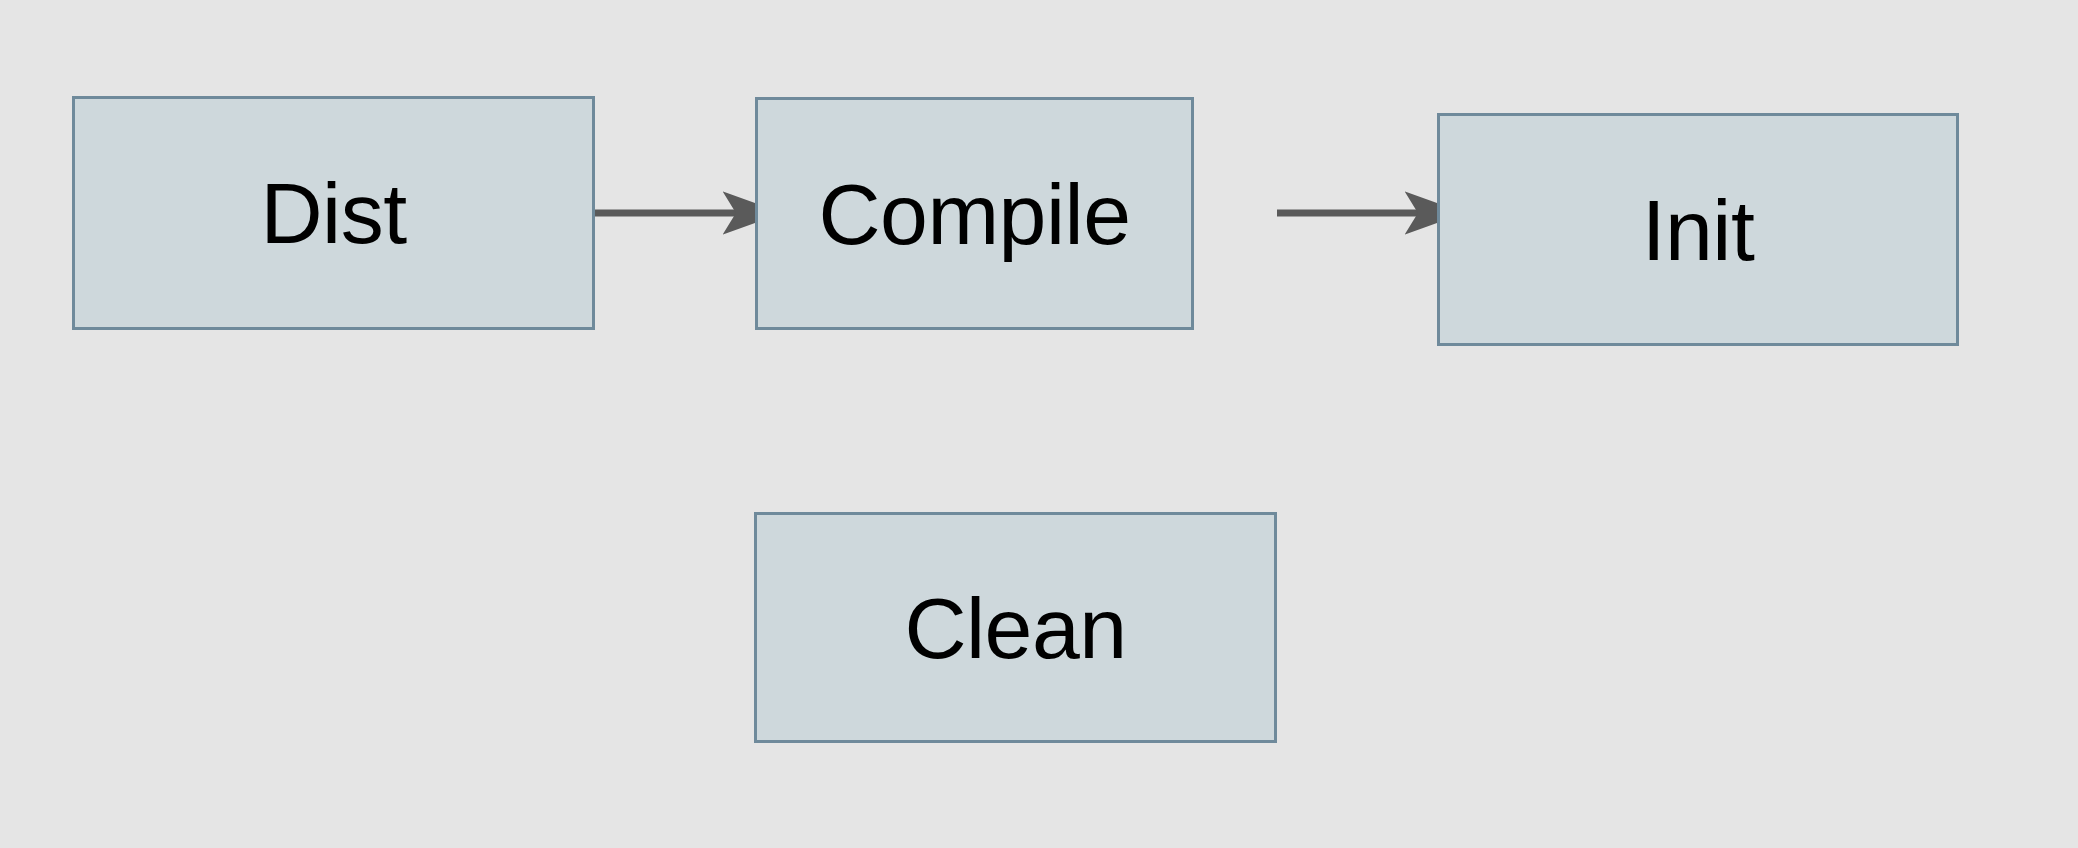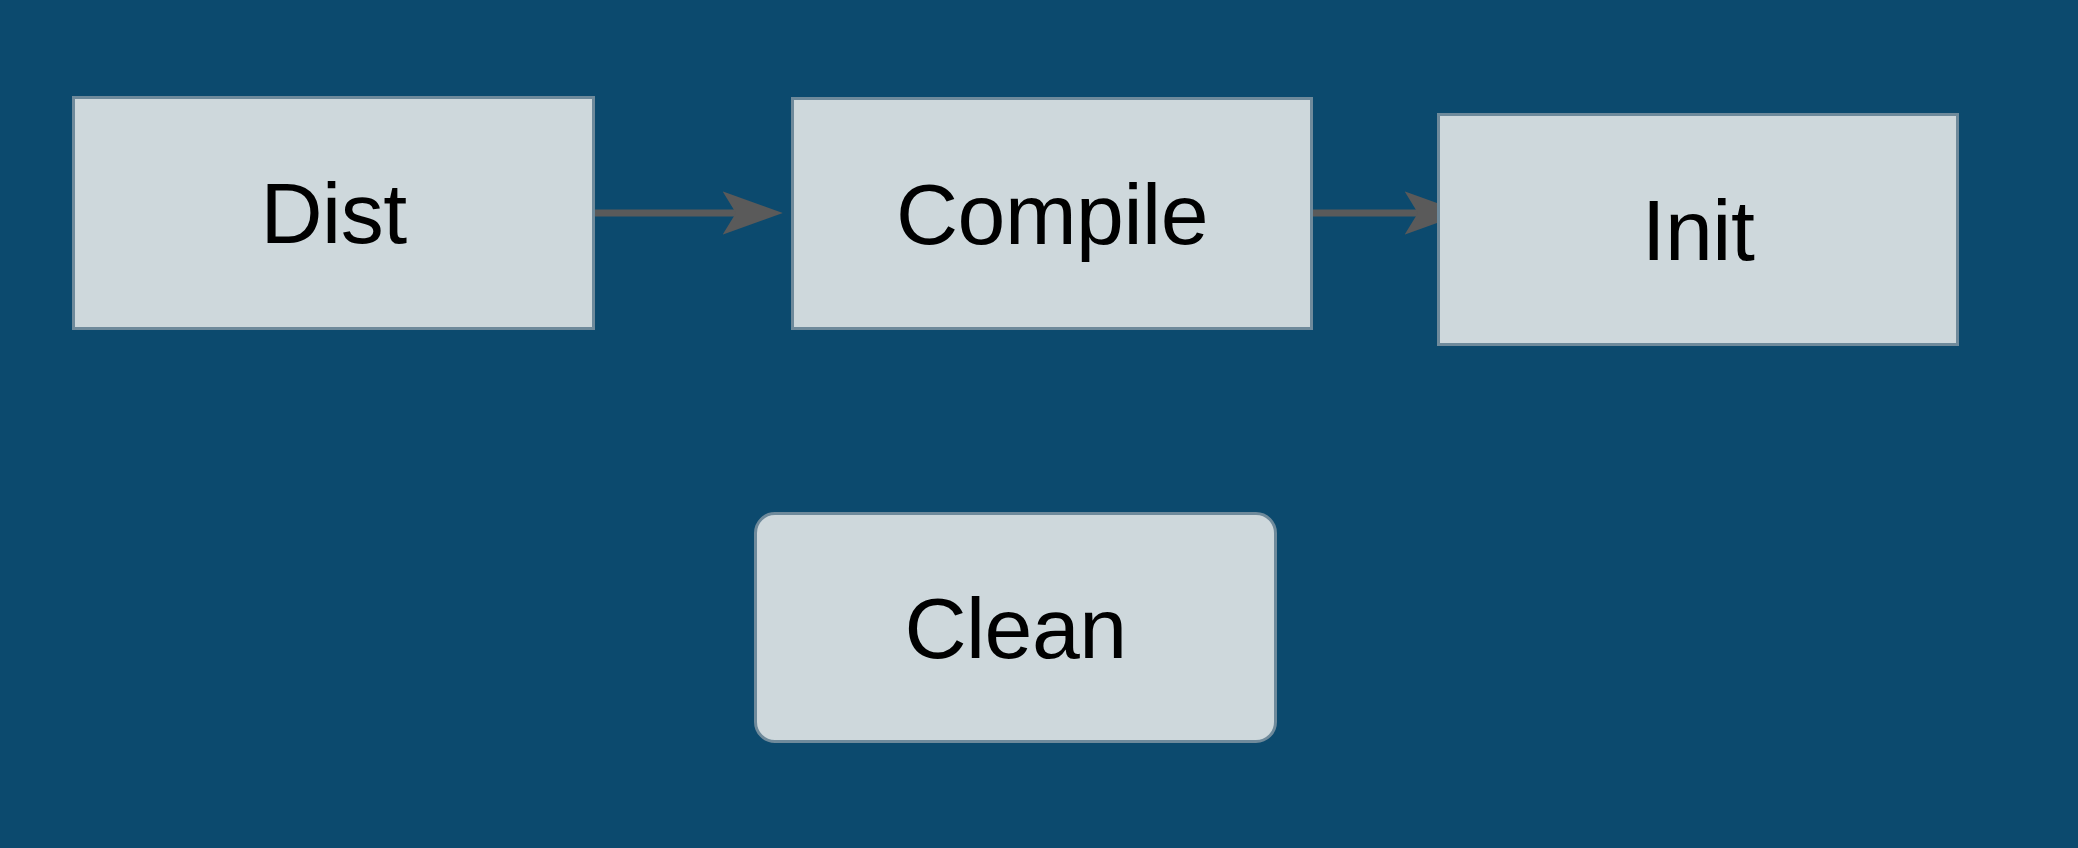--- a/index.html
+++ b/index.html
@@ -8,21 +8,21 @@
     padding: 0;
     background: #ffffff;
   }
   body {
     font-family: "Liberation Sans", sans-serif;
   }
   #diagram-canvas {
     position: relative;
     width: 2078px;
     height: 848px;
-    background: #0c4a6e;
+    background: #e5e5e5;
     overflow: hidden;
   }
   .node {
     position: absolute;
     box-sizing: border-box;
     background: #ced8dc;
     border: 3px solid #6f8a9b;
     display: flex;
     align-items: center;
     justify-content: center;
@@ -66,25 +66,25 @@
     <line x1="1277" y1="213" x2="1420" y2="213" stroke="#5a5a5a" stroke-width="7" marker-end="url(#arrowhead)"></line>
   </svg>
 
   <div class="edge-hit" style="left:595px; top:193px; width:158px;"></div>
   <div class="edge-hit" style="left:1277px; top:193px; width:158px;"></div>
 
   <div class="node" style="left:72px; top:96px; width:523px; height:234px;">
     <span class="node-label">Dist</span>
   </div>
 
-  <div class="node" style="left:755px; top:97px; width:522px; height:233px;margin-left:36px;">
+  <div class="node" style="left:755px; top:97px; width:439px; height:233px;">
     <span class="node-label">Compile</span>
   </div>
 
   <div class="node" style="left:1437px; top:113px; width:522px; height:233px;">
     <span class="node-label">Init</span>
   </div>
 
-  <div class="node" style="left:754px; top:512px; width:523px; height:231px;border-radius:21px;">
+  <div class="node" style="left:754px; top:512px; width:523px; height:231px;">
     <span class="node-label">Clean</span>
   </div>
 
 </div>
 
 </body></html>

